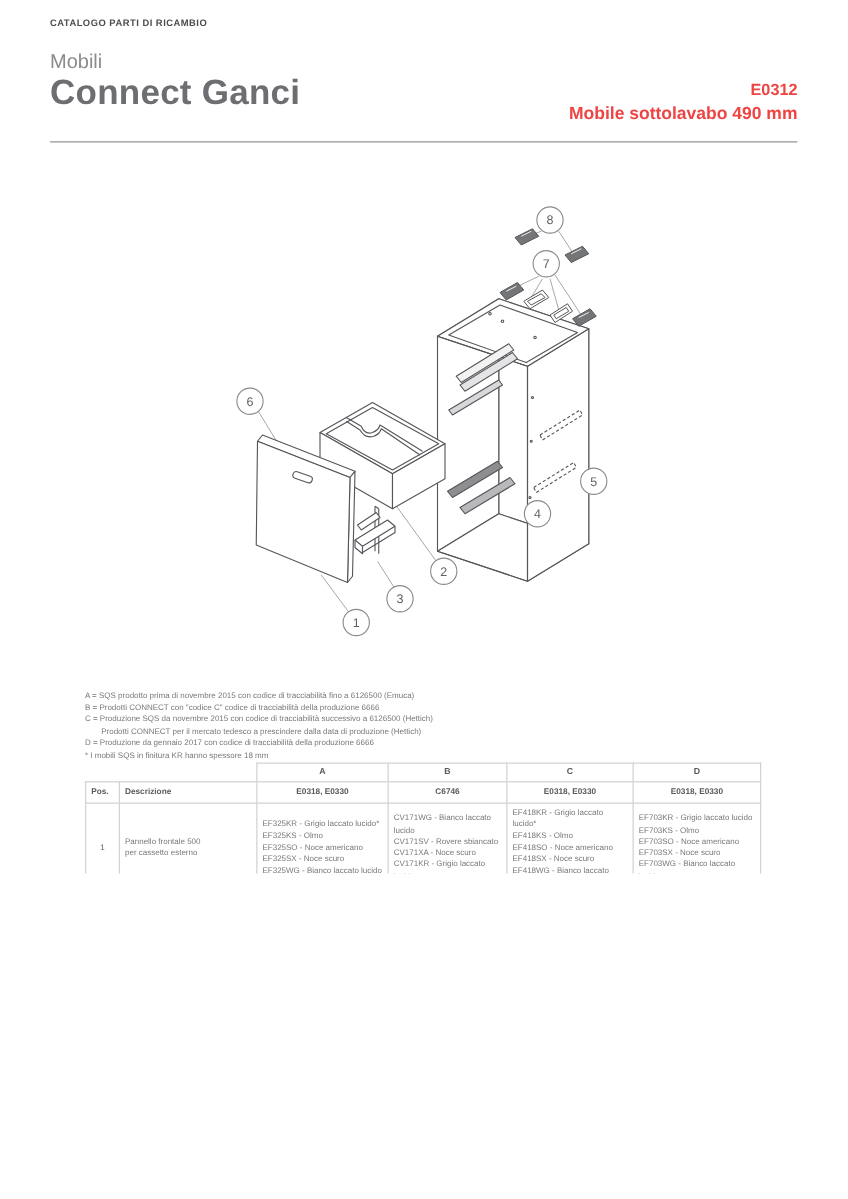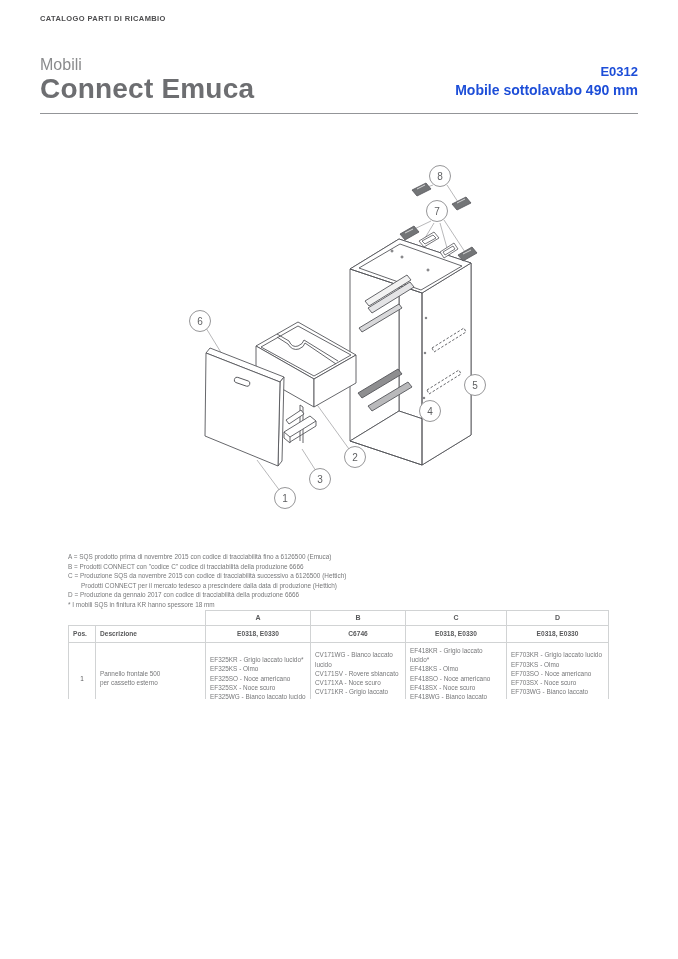--- a/index.html
+++ b/index.html
@@ -1,24 +1,24 @@
 <!DOCTYPE html>
 <html><head>
 <meta charset="utf-8">
 <style>
   html,body{margin:0;padding:0;background:#fff;}
   body{font-family:"Liberation Sans",sans-serif;color:#77787a;-webkit-font-smoothing:antialiased;}
   #page{position:relative;width:678px;height:699px;background:#fff;overflow:hidden;text-decoration:underline;}
 
   
   .catalog-label{position:absolute;left:40px;top:14px;font-size:7.5px;font-weight:700;letter-spacing:.4px;color:#4d4d4f;}
-  .title-block{position:absolute;left:40px;top:56px;}
+  .title-block{position:absolute;left:40px;top:41px;}
   .category{font-size:16px;color:#8a8b8d;line-height:1.1;}
   .main-title{font-size:28px;font-weight:700;color:#6d6e71;line-height:1.1;letter-spacing:.2px;}
-  .ref-block{position:absolute;right:40px;top:64px;text-align:right;color:#1d4ed8;}
+  .ref-block{position:absolute;right:40px;top:64px;text-align:right;color:#ef4444;}
   .ref-code{font-size:13px;font-weight:700;line-height:1.3;}
   .ref-name{font-size:14px;font-weight:700;line-height:1.3;text-align:right;}
   .header-rule{position:absolute;left:40px;right:40px;top:113px;border:0;border-top:1px solid #939598;margin:0;}
 
   
   .diagram{position:absolute;left:140px;top:158px;width:395px;height:390px;}
   .callout-num{font-size:10px;fill:#5e5f61;font-family:"Liberation Sans",sans-serif;}
 
   
   .footnotes{position:absolute;left:68px;top:552px;width:460px;font-size:6.4px;line-height:1.5;color:#77787a;}
@@ -38,21 +38,21 @@
 </style>
 </head>
 <body>
 
 <div id="page">
 
   <div class="catalog-label">CATALOGO PARTI DI RICAMBIO</div>
 
   <div class="title-block">
     <div class="category">Mobili</div>
-    <div class="main-title">Connect Emuca</div>
+    <div class="main-title">Connect Ganci</div>
   </div>
 
   <div class="ref-block">
     <div class="ref-code">E0312</div>
     <div class="ref-name">Mobile sottolavabo 490 mm</div>
   </div>
 
   <hr class="header-rule">
 
   <svg class="diagram" viewBox="0 0 395 390" xmlns="http://www.w3.org/2000/svg">

